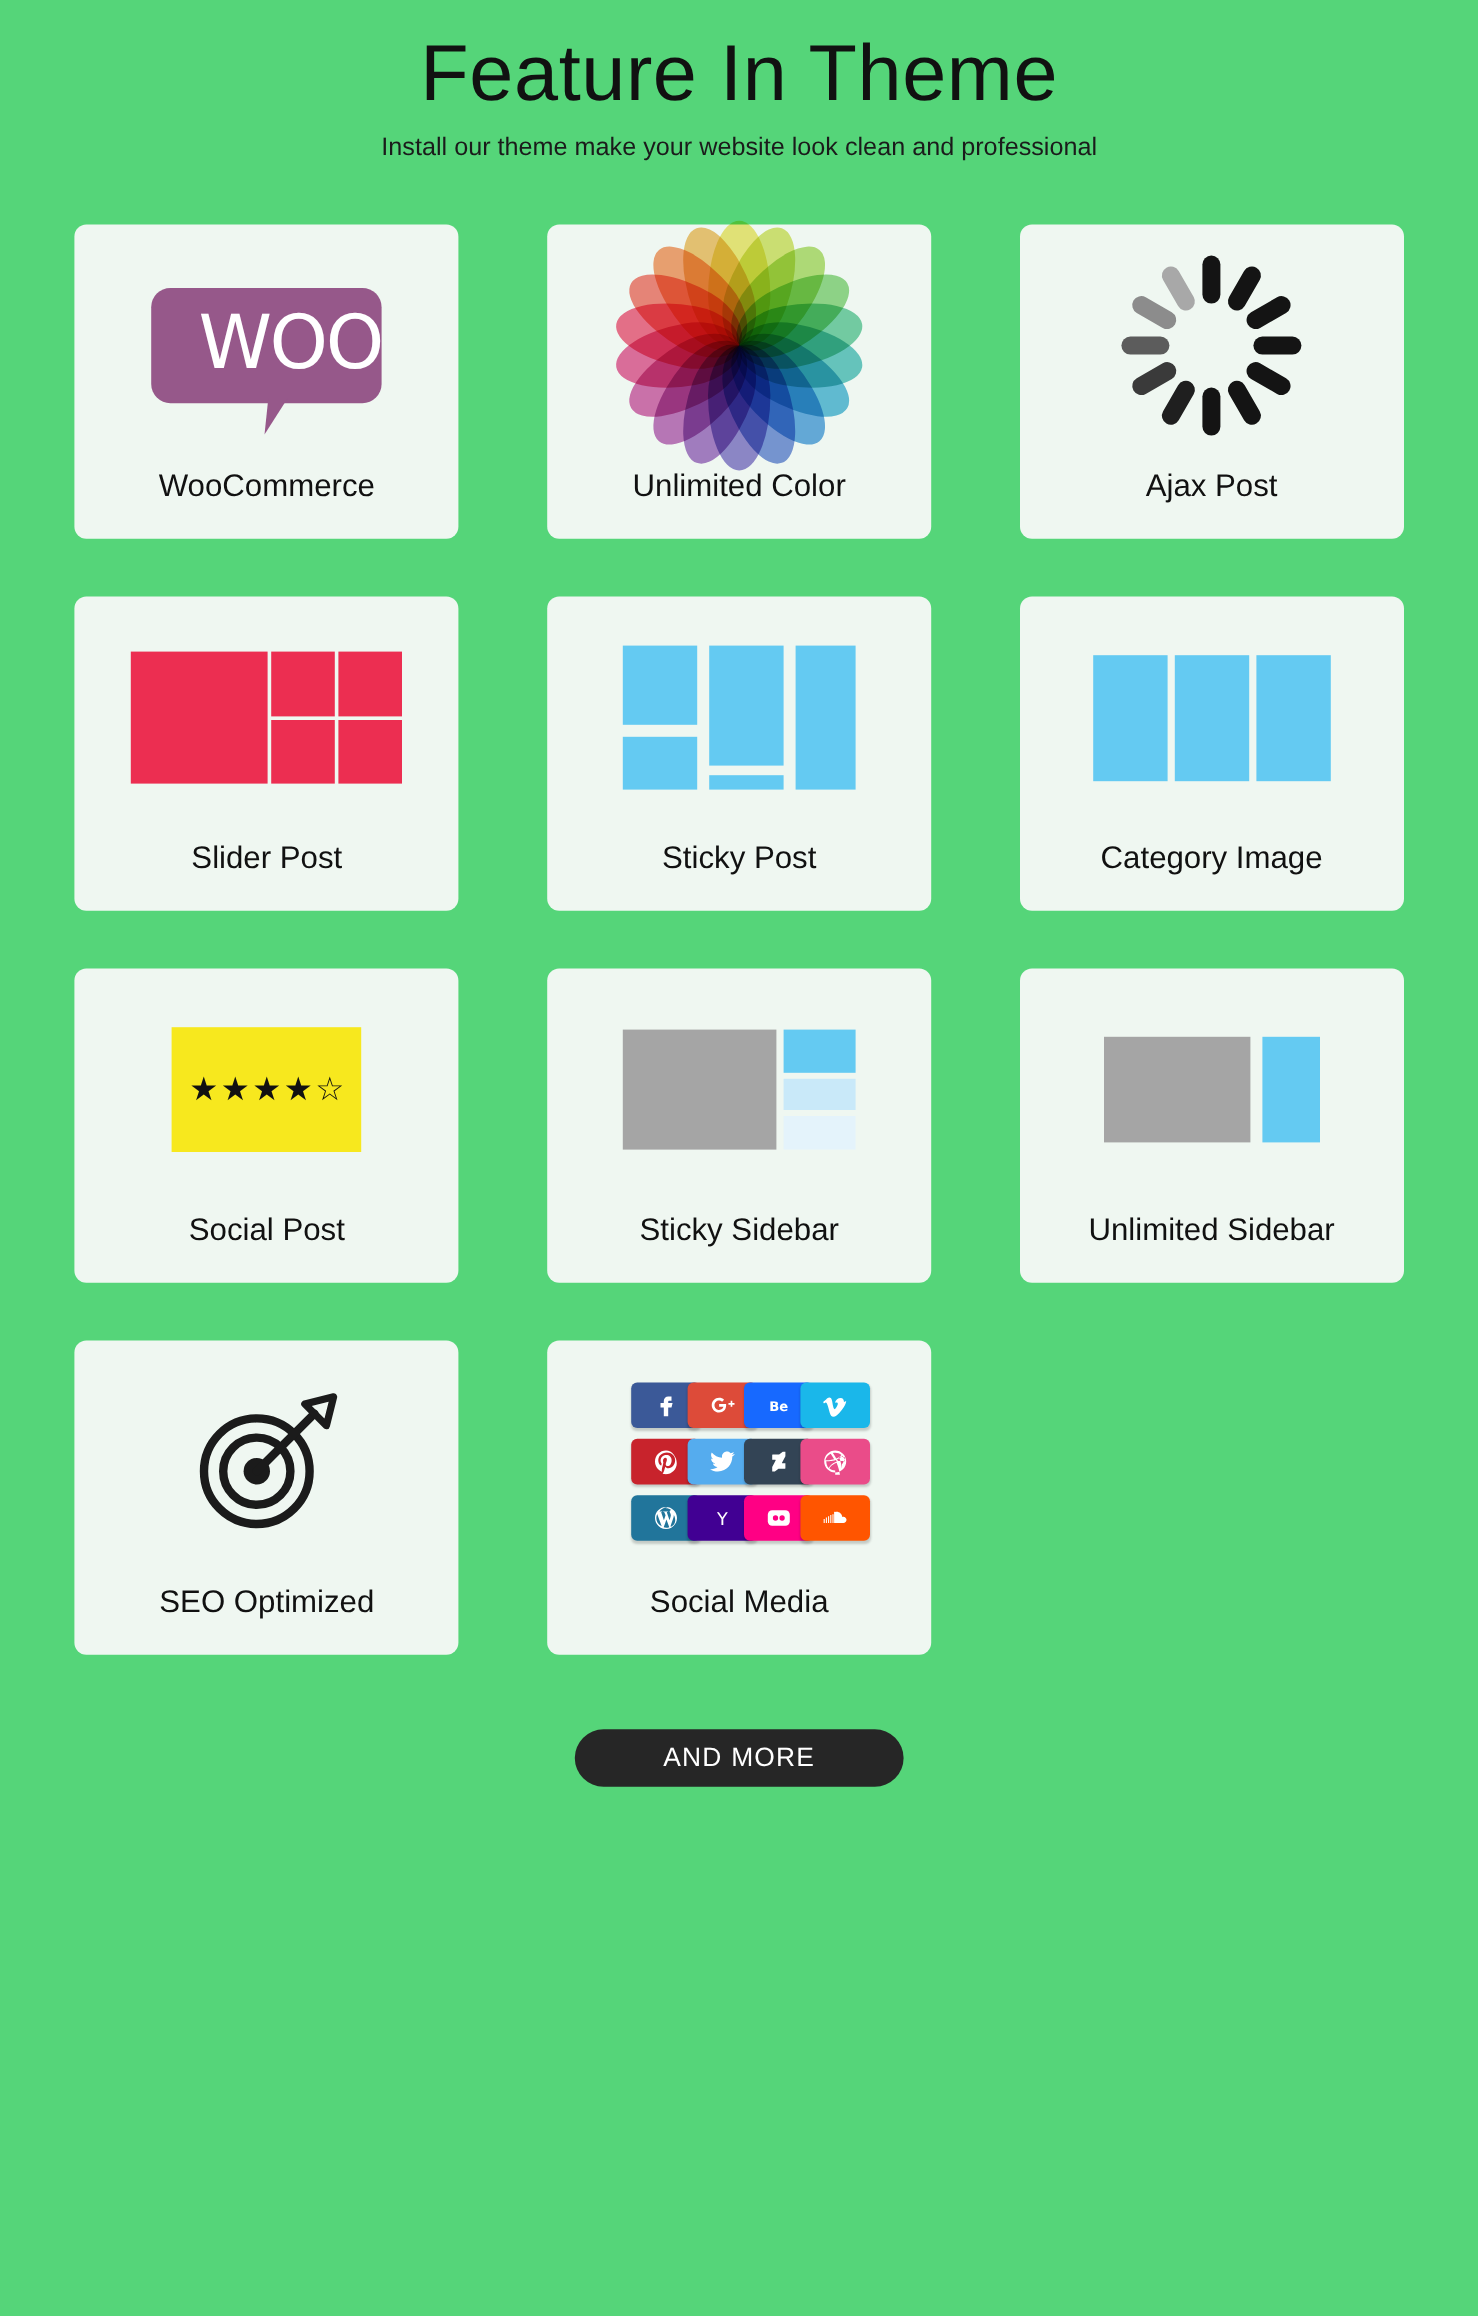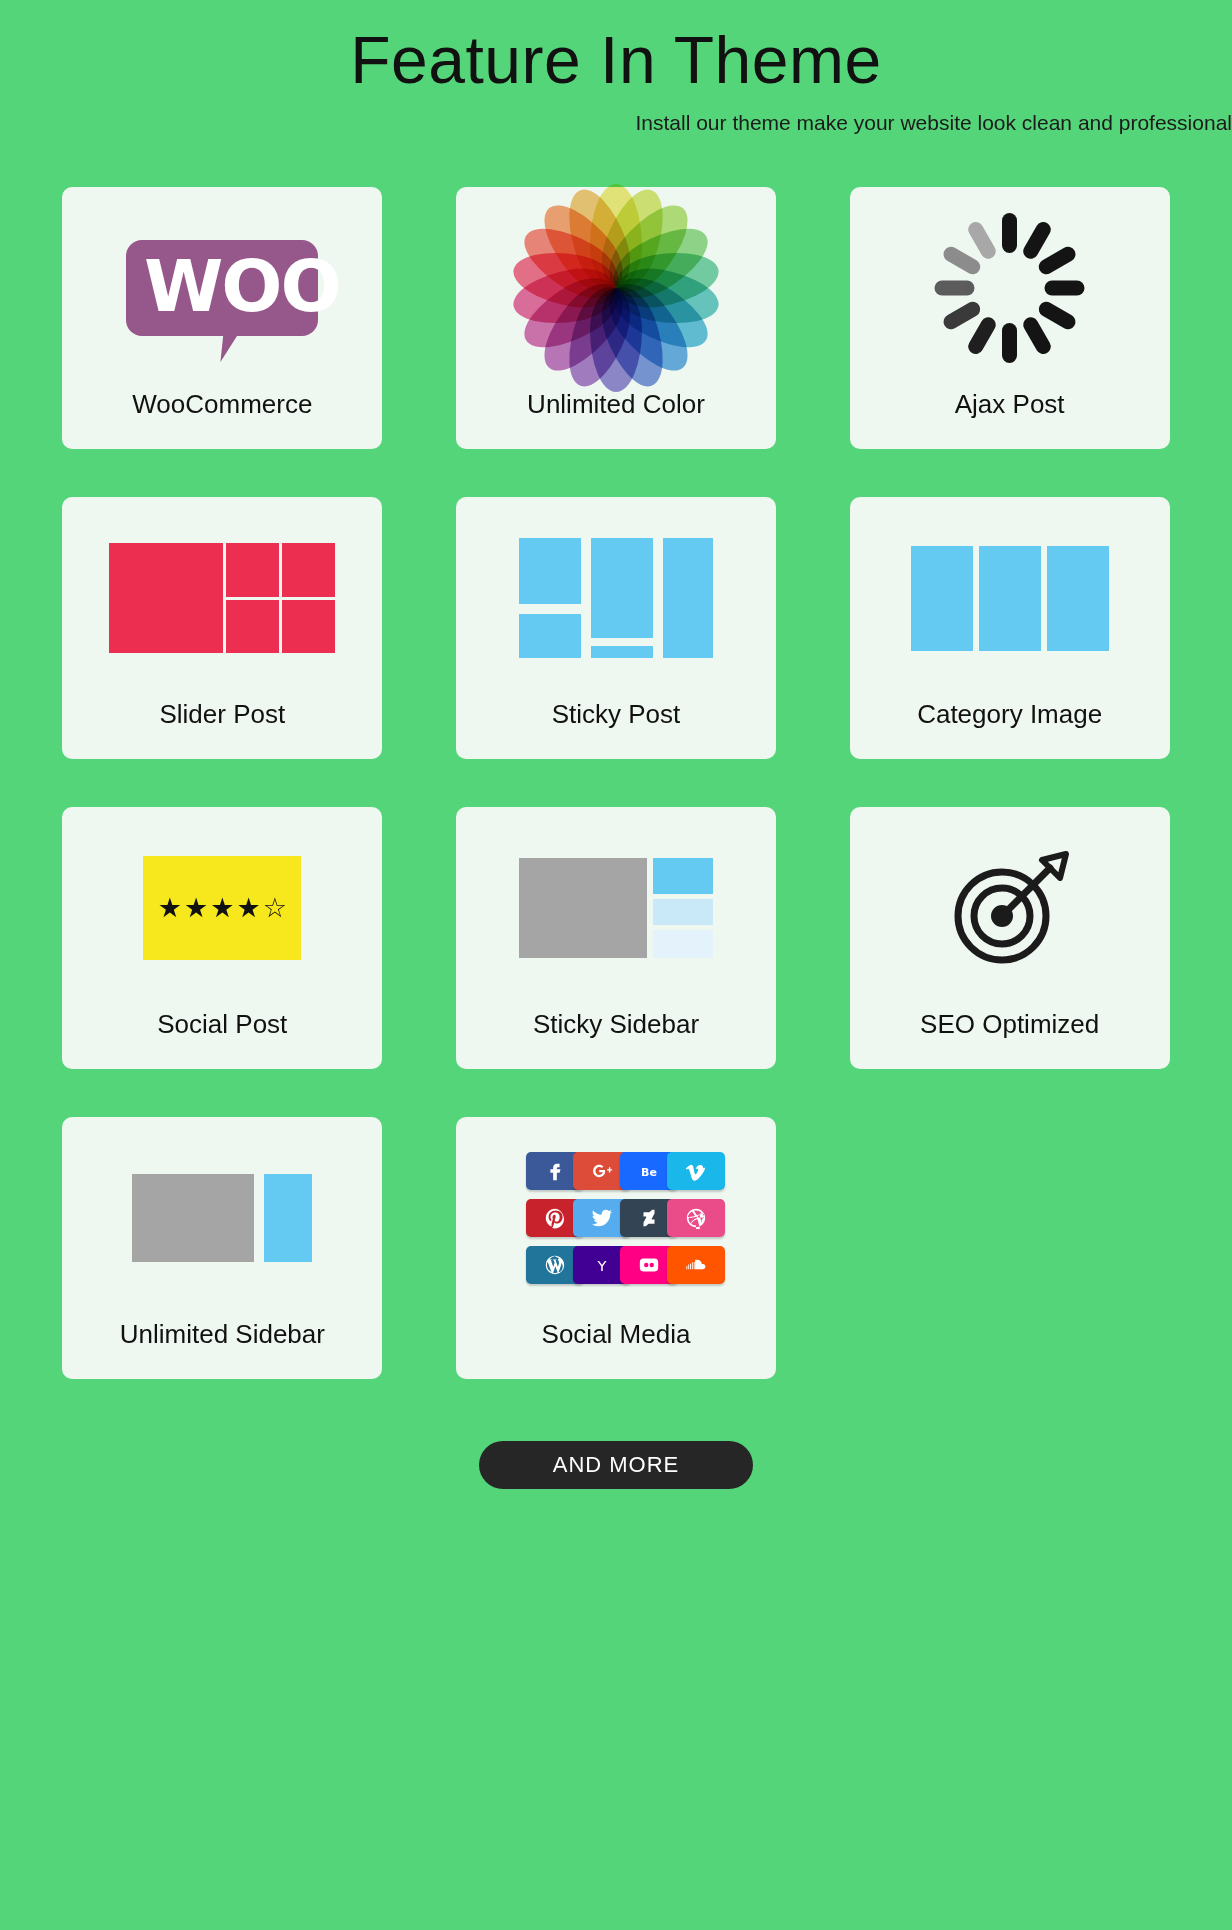--- a/index.html
+++ b/index.html
@@ -10,21 +10,21 @@
     overflow: hidden;
   }
   .page { position: relative; width: 1232px; height: 1930px; }
 
   .header { text-align: center; padding-top: 24px; }
   .title {
     font-size: 66px; font-weight: 400; color: #111;
     letter-spacing: .5px; line-height: 1.1;
   }
   .subtitle {
-    font-size: 21px; color: #1b1b1b; margin-top: 14px; font-weight: 400; text-align: right;
+    font-size: 21px; color: #1b1b1b; margin-top: 14px; font-weight: 400;
   }
 
   .grid {
     margin: 52px auto 0;
     width: 1115px;
     display: grid;
     grid-template-columns: repeat(3, 1fr);
     gap: 48px 66px;
     justify-items: center;
   }
@@ -59,21 +59,21 @@
   }
   .woo:after {
     content: ""; position: absolute; left: 96px; top: 92px;
     width: 0; height: 0;
     border-left: 16px solid #96588a;
     border-right: 14px solid transparent;
     border-bottom: 30px solid transparent;
     transform: skewX(-6deg);
   }
   .woo span {
-    color: #fff; font-size: 72px; font-weight: 700;
+    color: #fff; font-size: 62px; font-weight: 400;
     font-family: "DejaVu Sans", sans-serif;
     letter-spacing: -2px; line-height: 1; margin-top: -4px; margin-left: 39px;
   }
 
   
   .wheel { position: relative; width: 160px; height: 180px; }
   .petal {
     position: absolute; left: 50%; top: 50%;
     width: 52px; height: 104px;
     border-radius: 50% 50% 50% 50% / 60% 60% 40% 40%;
@@ -299,47 +299,47 @@
             <div class="s2"></div>
             <div class="s3"></div>
           </div>
         </div>
       </div>
       <div class="card-label">Sticky Sidebar</div>
     </div>
 
     <div class="card">
       <div class="icon-wrap">
+        <div class="unl">
+          <div class="main"></div>
+          <div class="side"></div>
+        </div>
+      </div>
+      <div class="card-label">Unlimited Sidebar</div>
+    </div>
+
+    <div class="card">
+      <div class="icon-wrap">
         <div class="seo">
           <svg viewBox="0 0 128 128">
             <g fill="none" stroke="#1b1b1b" stroke-width="7">
               <circle cx="56" cy="72" r="44"></circle>
               <circle cx="56" cy="72" r="28"></circle>
             </g>
             <circle cx="56" cy="72" r="11" fill="#1b1b1b"></circle>
             <path d="M56 72 L104 24" stroke="#1b1b1b" stroke-width="7" fill="none" stroke-linecap="round"></path>
             <path d="M96 16 L120 10 L114 34 Z" fill="none" stroke="#1b1b1b" stroke-width="6" stroke-linejoin="round"></path>
           </svg>
         </div>
       </div>
       <div class="card-label">SEO Optimized</div>
     </div>
 
     <div class="card">
       <div class="icon-wrap">
-        <div class="unl">
-          <div class="main"></div>
-          <div class="side"></div>
-        </div>
-      </div>
-      <div class="card-label">Unlimited Sidebar</div>
-    </div>
-
-    <div class="card">
-      <div class="icon-wrap">
         <div class="social" id="social">
             <div class="sicon" style="background: rgb(59, 89, 152);">
               <svg viewBox="0 0 24 24">
                 <path d="M14 8h3V4h-3c-2.2 0-4 1.8-4 4v2H7v4h3v8h4v-8h3l1-4h-4V8.8c0-.5.4-.8 1-.8z"></path>
               </svg>
             </div>
             <div class="sicon" style="background: rgb(221, 75, 57);">
               <svg viewBox="0 0 24 24">
                 <path d="M9 11v2.4h3.9c-.2 1-1.2 2.9-3.9 2.9-2.3 0-4.2-1.9-4.2-4.3S6.7 7.7 9 7.7c1.3 0 2.2.6 2.7 1.1l1.8-1.8C12.4 5.9 10.8 5.3 9 5.3 5.3 5.3 2.3 8.3 2.3 12s3 6.7 6.7 6.7c3.9 0 6.4-2.7 6.4-6.6 0-.4 0-.8-.1-1.1H9zM21 10v-2h-1.5v2h-2v1.5h2v2H21v-2h2V10h-2z"></path>
               </svg>

